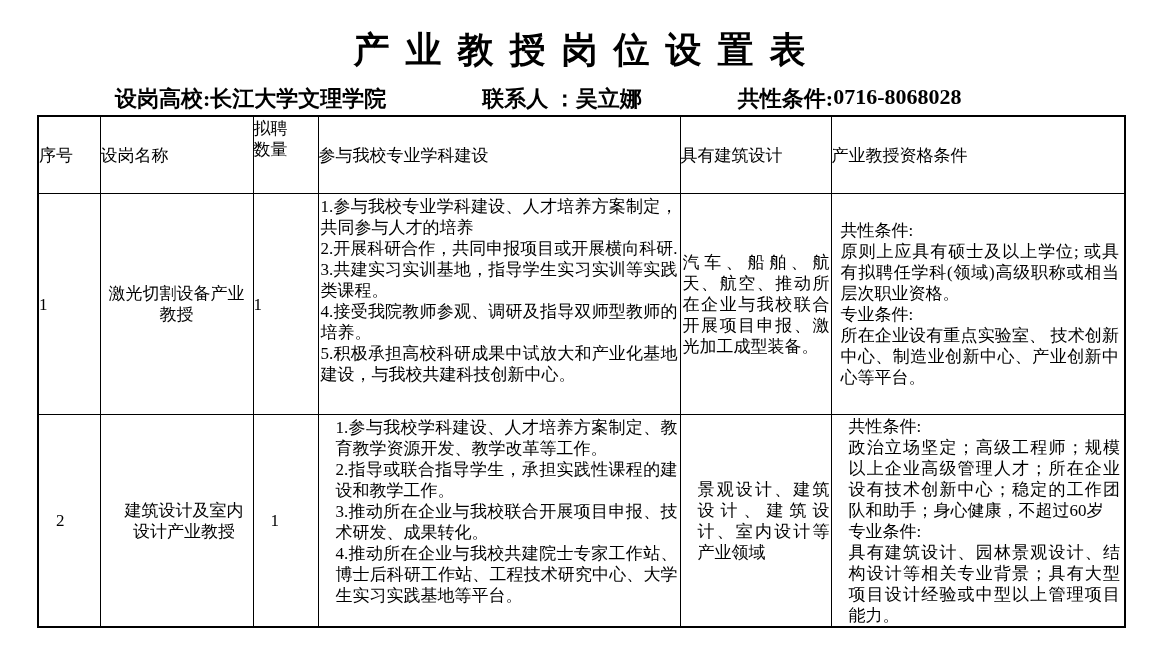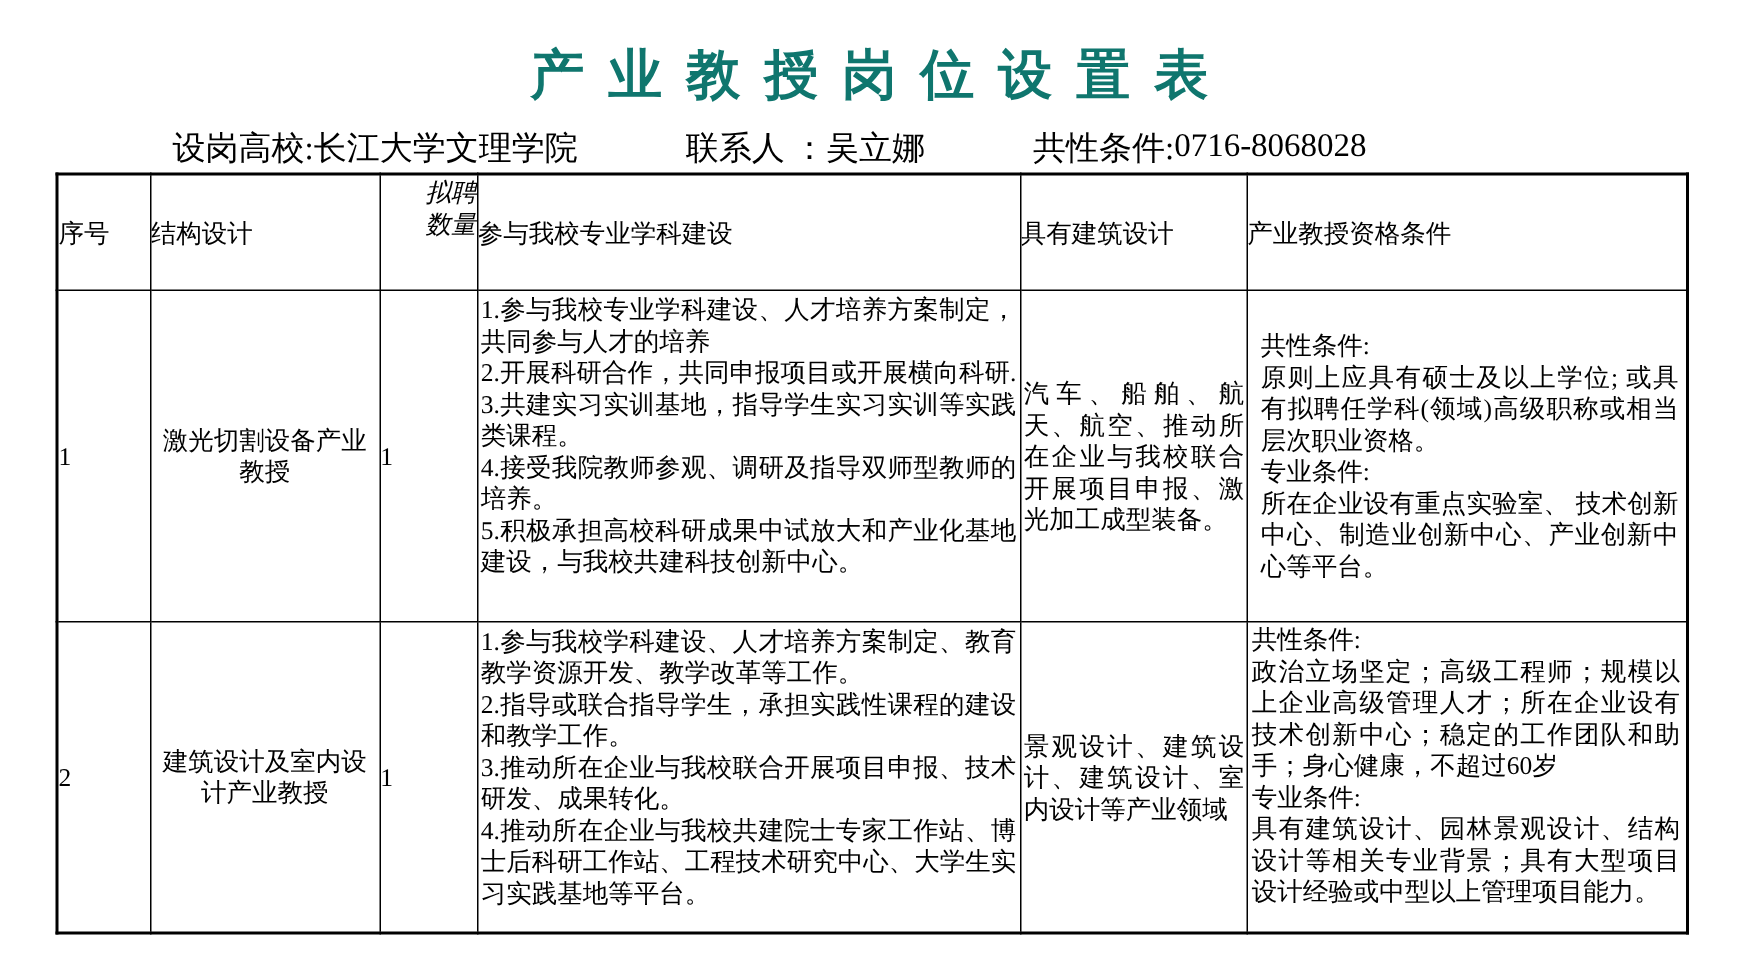--- a/index.html
+++ b/index.html
@@ -12,29 +12,29 @@
     overflow: hidden;
   }
   .doc-title {
     position: absolute;
     top: 26px; left: 0; width: 1162px;
     text-align: center;
     font-family: "Liberation Sans", sans-serif;
     font-weight: bold;
     font-size: 36px;
     letter-spacing: 3px;
-    color: #0f766e;
+    color: #000000;
     white-space: nowrap;
   }
   .info-row {
     position: absolute;
     top: 84px; left: 115px;
     display: flex;
-    gap: 72px;
-    font-weight: normal;
+    gap: 96px;
+    font-weight: bold;
     font-size: 22px;
     white-space: nowrap;
   }
   .info-item { display: inline-flex; }
   table.positions {
     position: absolute;
     left: 37px; top: 115px;
     width: 1087px;
     border-collapse: collapse;
     table-layout: fixed;
@@ -49,28 +49,27 @@
   td {
     border: 1px solid #000;
     font-size: 17px;
     line-height: 21px;
     padding: 0;
     overflow: hidden;
     vertical-align: middle;
   }
   tr.hdr td  { height: 75px; }
   tr.row1 td { height: 218px; }
-  tr.row2 td { height: 204px; }
+  tr.row2 td { height: 204px; padding-left: 17px; }
   .center { text-align: left; vertical-align: middle; }
   .hdr-quota {
     vertical-align: top;
-    text-align: right;
+    text-align: left;
     white-space: pre-line;
     padding-top: 1px;
-    font-style: italic;
   }
   .cell-name { text-align: center; vertical-align: middle; padding: 0 2px; }
   .cell-duties {
     vertical-align: top;
     text-align: justify;
     white-space: pre-line;
     padding: 2px 2px 0 2px;
   }
   .cell-industry {
     vertical-align: middle;
@@ -110,21 +109,21 @@
     <col class="c-seq">
       <col class="c-name">
       <col class="c-quota">
     <col class="c-duties">
       <col class="c-industry">
       <col class="c-qual">
   </colgroup>
   <tbody>
     <tr class="hdr">
       <td class="center">序号</td>
-      <td class="center">结构设计</td>
+      <td class="center">设岗名称</td>
       <td class="hdr-quota">拟聘
 数量</td>
       <td class="center">参与我校专业学科建设</td>
       <td class="center">具有建筑设计</td>
       <td class="center">产业教授资格条件</td>
     </tr>
     <tr class="row1">
       <td class="center">1</td>
       <td class="cell-name">激光切割设备产业教授</td>
       <td class="center">1</td>

